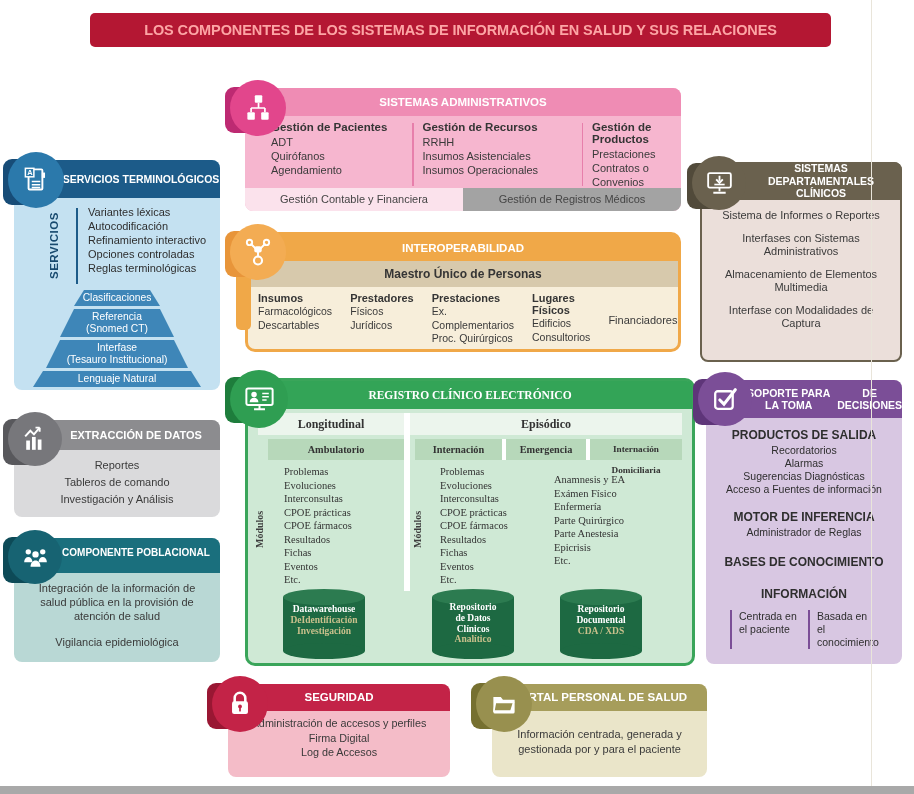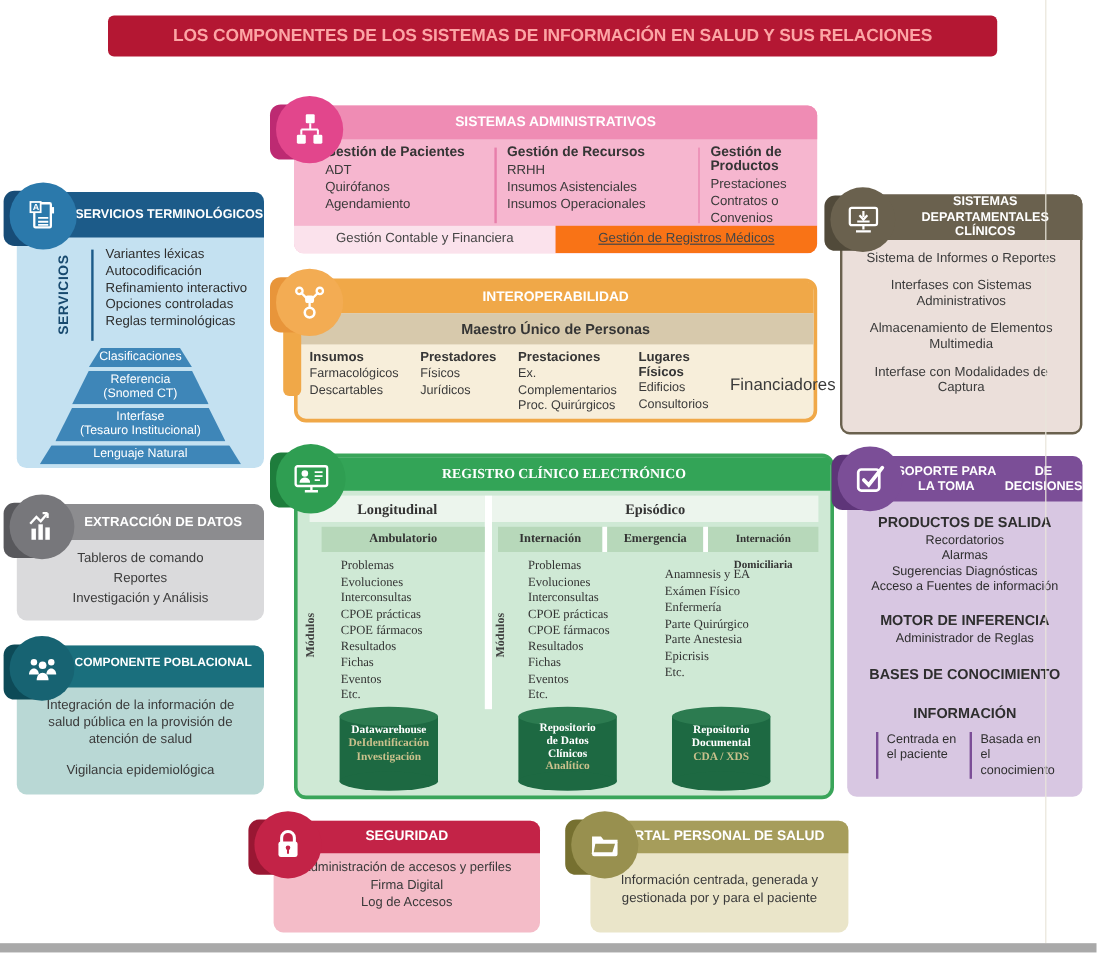--- a/index.html
+++ b/index.html
@@ -27,21 +27,21 @@
   
   .admin{left:245px;top:88px;width:436px;height:123px;background:#f6b6cf;}
   .admin .hdr{height:28px;line-height:28px;font-size:11.5px;border-radius:8px 8px 0 0;background:#ef8cb4;}
   .admin-cols{position:absolute;left:0;right:0;top:30px;bottom:23px;display:flex;padding:3px 6px 0 26px;}
   .col-h{font-weight:bold;font-size:11.5px;margin-bottom:2px;color:#353535;}
   .vdiv{width:1.5px;margin:2px 9px;}
   .vdiv.pink{background:#e77fab;}
   .vdiv.tan{background:#cfc0a0;}
   .admin-foot{position:absolute;left:0;right:0;bottom:0;height:23px;display:flex;border-radius:0 0 8px 8px;overflow:hidden;font-size:11px;line-height:23px;text-align:center;color:#454545;}
   .admin-foot .cellL{width:50%;background:#fbe2ec;}
-  .admin-foot .cellR{width:50%;background:#f97316;text-decoration:underline;}
+  .admin-foot .cellR{width:50%;background:#a3a3a3;}
   .admin .c1{width:132px;} .admin .c2{width:150px;} .admin .c3{flex:1;}
 
   
   .term{left:14px;top:160px;width:206px;height:230px;background:#c4e1f1;}
   .term .hdr{height:38px;background:#1c5b89;border-radius:8px 8px 0 0;font-size:10.5px;
              display:flex;align-items:center;justify-content:center;padding-left:48px;}
   .term-list{position:absolute;left:74px;top:45px;font-size:11px;line-height:15.8px;color:#2e2e2e;}
   .term-vline{position:absolute;left:62px;top:48px;width:2px;height:76px;background:#1c5b89;}
   .vtext{writing-mode:vertical-rl;transform:rotate(180deg);text-align:center;}
   .term-servicios{position:absolute;left:34px;top:46px;height:80px;font-weight:bold;font-size:11.5px;color:#17496e;letter-spacing:.5px;}
@@ -55,21 +55,21 @@
   .p4{width:168px;height:16px;clip-path:polygon(10px 0,158px 0,100% 100%,0 100%);}
 
   
   .interop{left:245px;top:232px;width:436px;height:120px;background:#f7eeda;border:3px solid #f0a848;border-radius:10px;}
   .interop .hdr{height:26px;line-height:26px;font-size:11.5px;background:#f0a848;border-radius:5px 5px 0 0;}
   .maestro{height:26px;line-height:26px;background:#d7c9ac;font-weight:bold;font-size:12px;text-align:center;color:#353535;}
   .interop-cols{display:flex;padding:5px 8px 0 10px;height:60px;}
   .interop .col-h{font-size:11px;margin-bottom:1px;}
   .i-items{font-size:10.5px;line-height:13.5px;}
   .ic1{width:88px;}.ic2{width:78px;}.ic3{width:120px;}.ic4{width:94px;}
-  .ic5{flex:1;display:flex;align-items:center;justify-content:center;font-size:14px;}
+  .ic5{flex:1;display:flex;align-items:center;justify-content:center;font-size:11px;}
 
   
   .dept{left:700px;top:162px;width:202px;height:200px;background:#ebdfda;border:2px solid #6a614e;}
   .dept .hdr{height:38px;background:#6a614e;margin:-2px -2px 0 -2px;border-radius:8px 8px 0 0;
              display:flex;flex-direction:column;align-items:center;justify-content:center;
              font-size:10.5px;line-height:12.5px;padding-left:40px;}
   .dept-body{padding:9px 12px 0 12px;text-align:center;font-size:11px;line-height:13.5px;}
   .dept-body div{margin-bottom:9px;}
 
   
@@ -290,22 +290,22 @@
           <path d="M12.8 12 L16 15.5 L19.2 12" fill="none" stroke="#fff" stroke-width="1.8"></path>
           <path d="M11 17h10" stroke="#fff" stroke-width="1.6"></path>
           <path d="M16 20v3.5 M10 25h12" stroke="#fff" stroke-width="1.8"></path>
         </svg>
     </span>
   </div>
 
   <section class="box extr">
     <div class="hdr">EXTRACCIÓN DE DATOS</div>
     <div class="extr-body">
+        <div class="ei">Reportes</div>
         <div class="ei">Tableros de comando</div>
-        <div class="ei">Reportes</div>
         <div class="ei">Investigación y Análisis</div>
       </div>
   </section>
   <div class="badge" style="left:8px;top:412px;width:54px;height:54px;">
     <span class="tab" style="background:#58585c;"></span>
     <span class="circ" style="background:#77777b;">
       <svg width="33" height="33" viewBox="0 0 32 32">
           <path d="M6 13 L11 7.5 L14.5 11 L20 4.5" stroke="#fff" stroke-width="1.9" fill="none"></path>
           <path d="M20 4.5h-4 M20 4.5v4" stroke="#fff" stroke-width="1.9" fill="none"></path>
           <rect x="7" y="17" width="3.6" height="9" fill="#fff"></rect>

